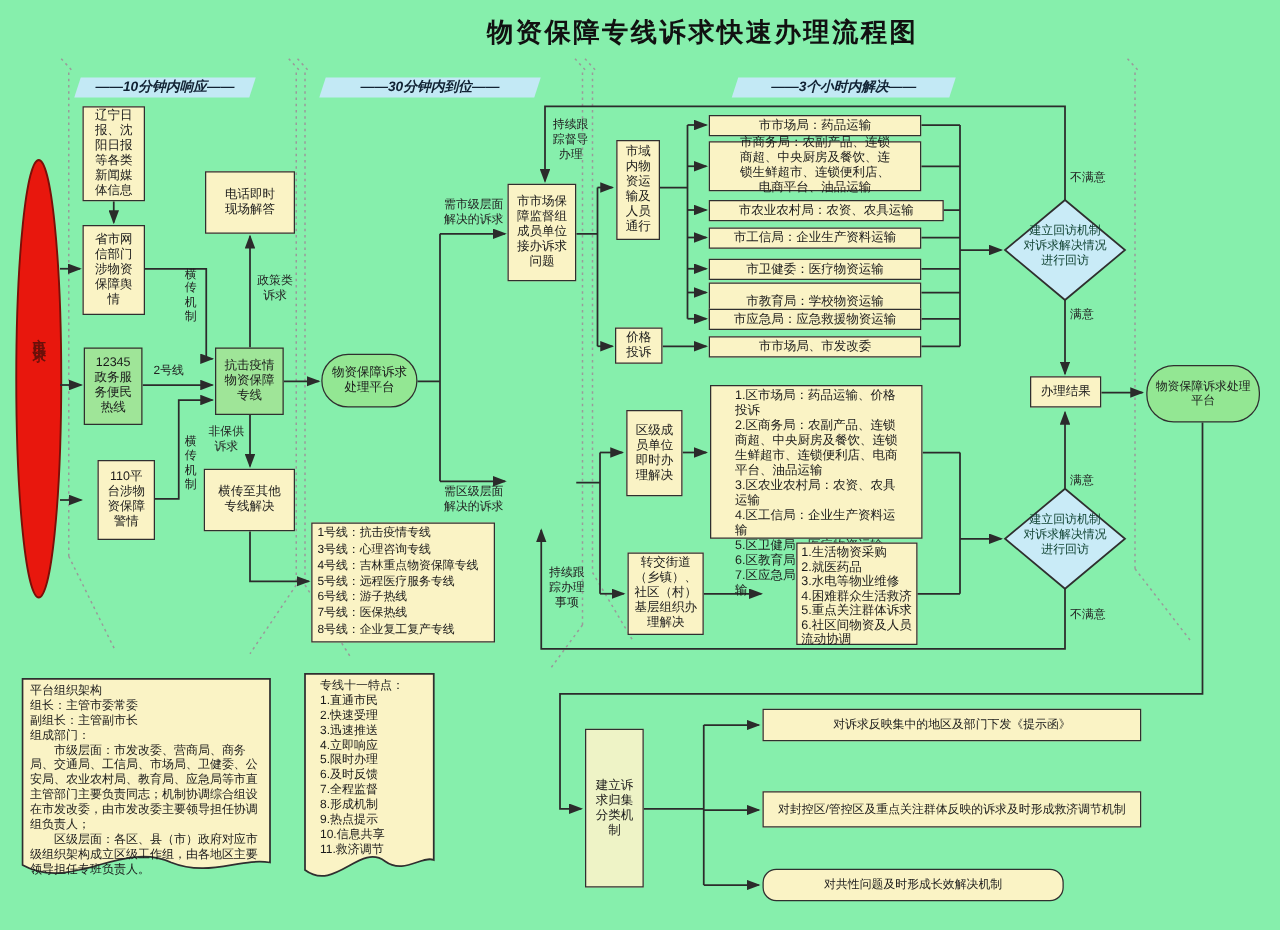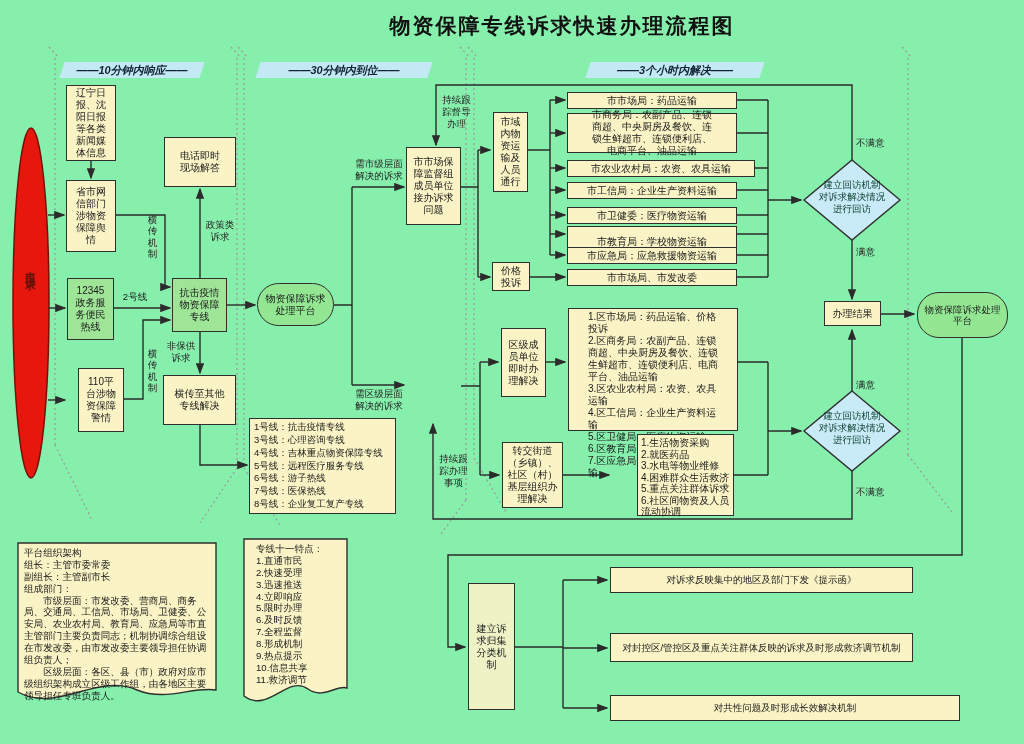--- a/index.html
+++ b/index.html
@@ -186,21 +186,21 @@
 
   <div class="lbl" style="left:856px;top:137px;width:42px;text-align:left;">不满意</div>
   <div class="lbl" style="left:856px;top:246px;width:32px;text-align:left;">满意</div>
   <div class="lbl" style="left:856px;top:379px;width:32px;text-align:left;">满意</div>
   <div class="lbl" style="left:856px;top:486px;width:42px;text-align:left;">不满意</div>
 
   <div class="box stadium" style="left:917px;top:292px;width:91px;height:46px;padding:0 4px;font-size:9.5px;">物资保障诉求处理平台</div>
   <div class="box" style="left:468px;top:583px;width:47px;height:127px;padding:0 4px;background:#eef3c6;">建立诉求归集分类机制</div>
   <div class="box" style="left:610px;top:567px;width:303px;height:26px;padding:0 6px;font-size:9.5px;">对诉求反映集中的地区及部门下发《提示函》</div>
   <div class="box" style="left:610px;top:633px;width:303px;height:29px;padding:0 6px;font-size:9.5px;">对封控区/管控区及重点关注群体反映的诉求及时形成救济调节机制</div>
-  <div class="box" style="left:610px;top:695px;width:350px;height:26px;padding:0 6px;font-size:9.5px;">对共性问题及时形成长效解决机制</div>
+  <div class="box" style="left:610px;top:695px;width:241px;height:26px;padding:0 6px;font-size:9.5px;border-radius:11px;">对共性问题及时形成长效解决机制</div>
 
   <div class="note" style="left:17px;top:542px;width:232px;height:172px;">
     <svg width="200" height="172" viewBox="0 0 200 172">
       <path d="M1,1 L1,150 C40,172 80,130 120,148 C150,160 175,144 199,148 L199,1 Z" fill="#faf3c5" stroke="#2f2f2f" stroke-width="1.4"></path>
     </svg>
     <div class="notetext" style="width:200px;padding:5px 7px;">平台组织架构
 组长：主管市委常委
 副组长：主管副市长
 组成部门：
 　　市级层面：市发改委、营商局、商务局、交通局、工信局、市场局、卫健委、公安局、农业农村局、教育局、应急局等市直主管部门主要负责同志；机制协调综合组设在市发改委，由市发改委主要领导担任协调组负责人；

